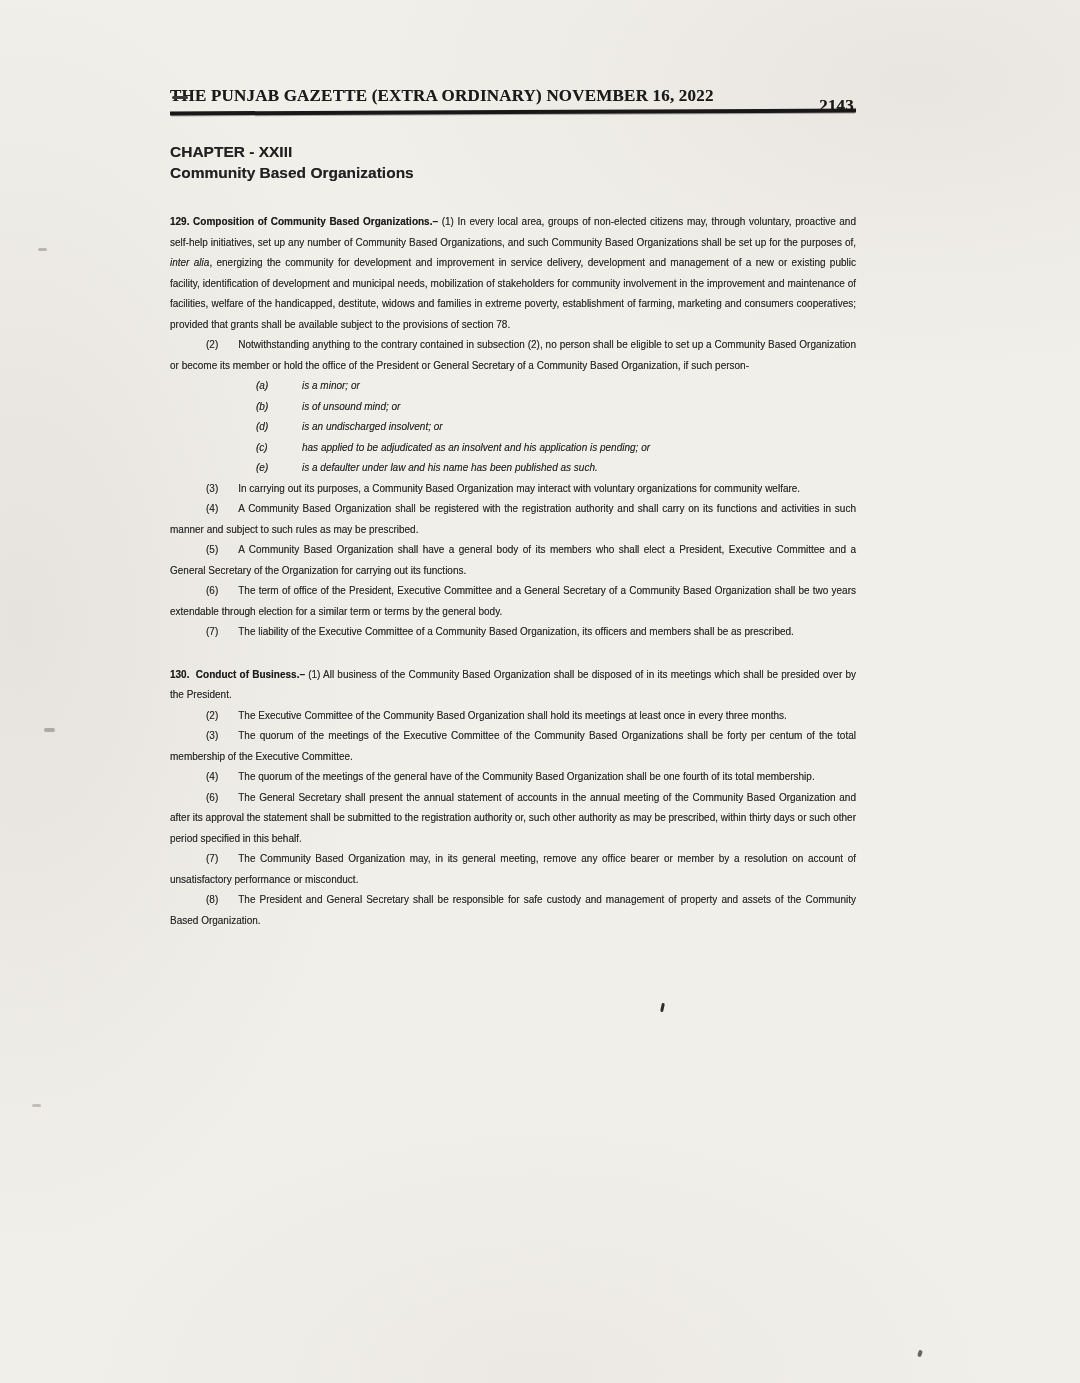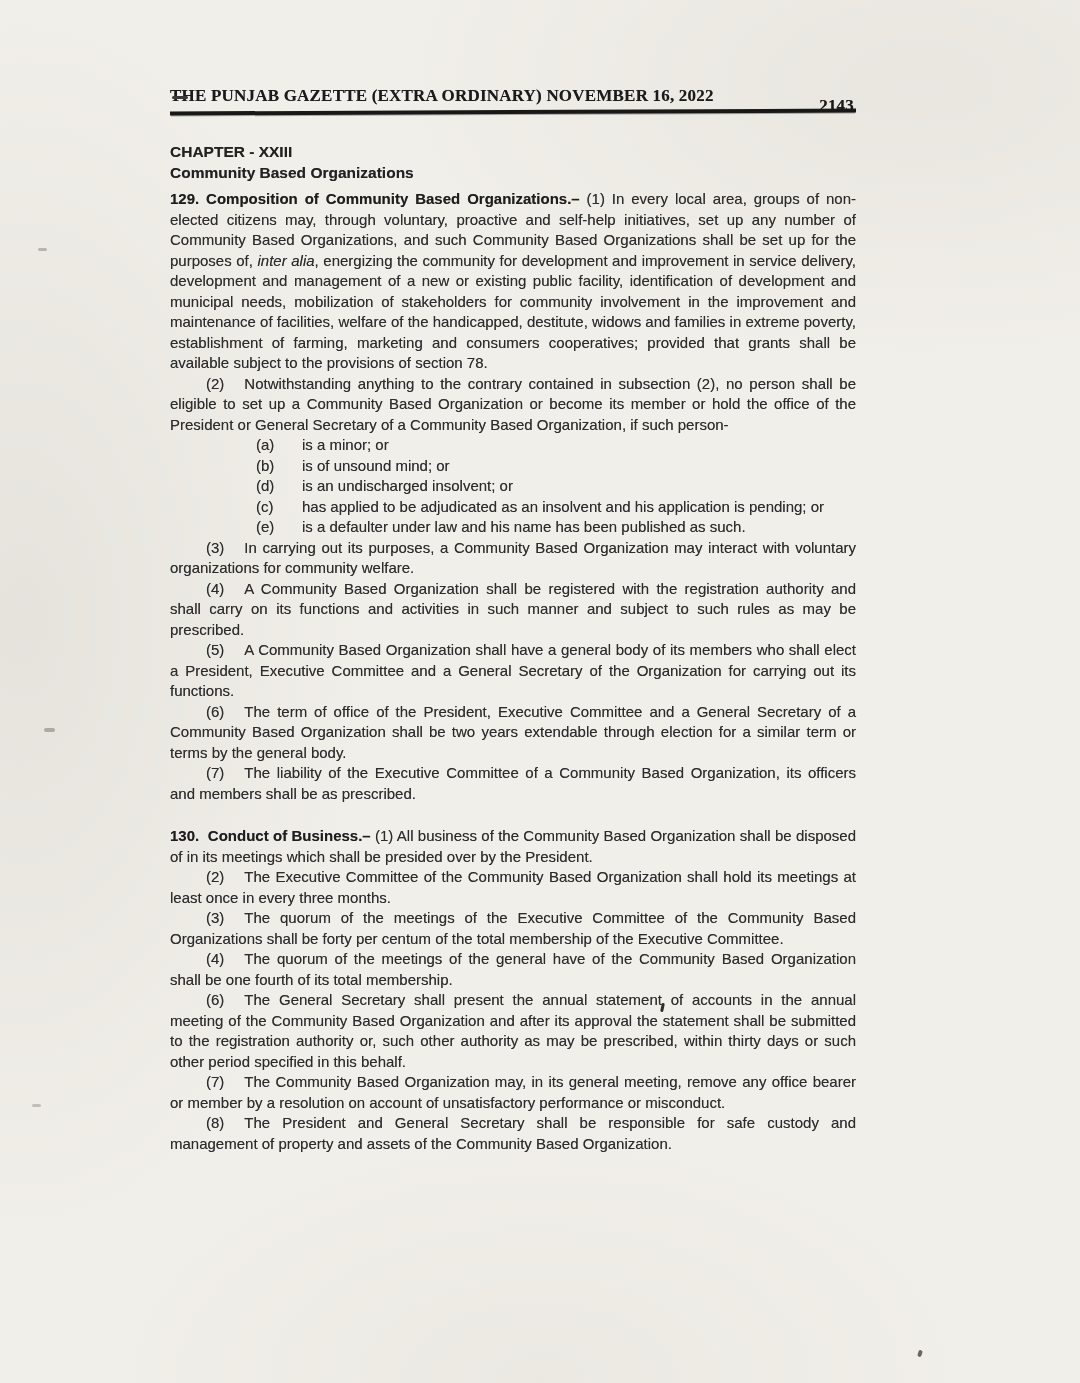--- a/index.html
+++ b/index.html
@@ -42,27 +42,27 @@
   }
   
   .chapter{
     margin-top:27px;
     font-weight:700;
     font-size:15.5px;
     line-height:21px;
     color:#222;
   }
   
-  .body-text{ margin-top:6px; font-size:15px; line-height:20.5px; }
+  .body-text{ margin-top:29px; font-size:10px; line-height:20.5px; }
   .para{ text-align:justify; }
   .bold{ font-weight:700; color:#1d1d1d; }
   .ital{ font-style:italic; }
   .sub{ text-indent:36px; }
   .snum{ margin-right:20px; }
-  .clause{ padding-left:132px; text-indent:-46px; text-align:justify; }
+  .clause{ padding-left:132px; text-indent:-46px; text-align:justify;font-style:italic; }
   .cnum{ display:inline-block; width:46px; text-indent:0; }
   .section-gap{ margin-top:22px; }
   
   .artifact{ position:absolute; background:#55524c; border-radius:2px; }
   .a-dash{ left:172px; top:96px; width:16px; height:3px; background:#3a3a38; }
   .a-tick{ left:661px; top:1003px; width:3px; height:9px; transform:rotate(12deg); background:#2f2f2d; }
   .a-speck{ left:918px; top:1350px; width:4px; height:7px; transform:rotate(18deg); background:#6a675f; }
   .a-edge1{ left:38px; top:248px; width:9px; height:3px; opacity:.35; }
   .a-edge2{ left:44px; top:728px; width:11px; height:4px; opacity:.4; }
   .a-edge3{ left:32px; top:1104px; width:9px; height:3px; opacity:.3; }

